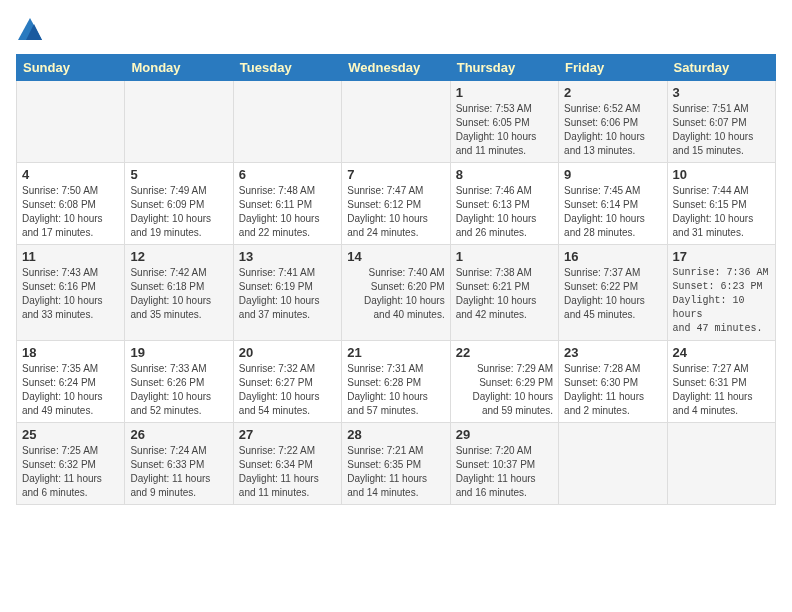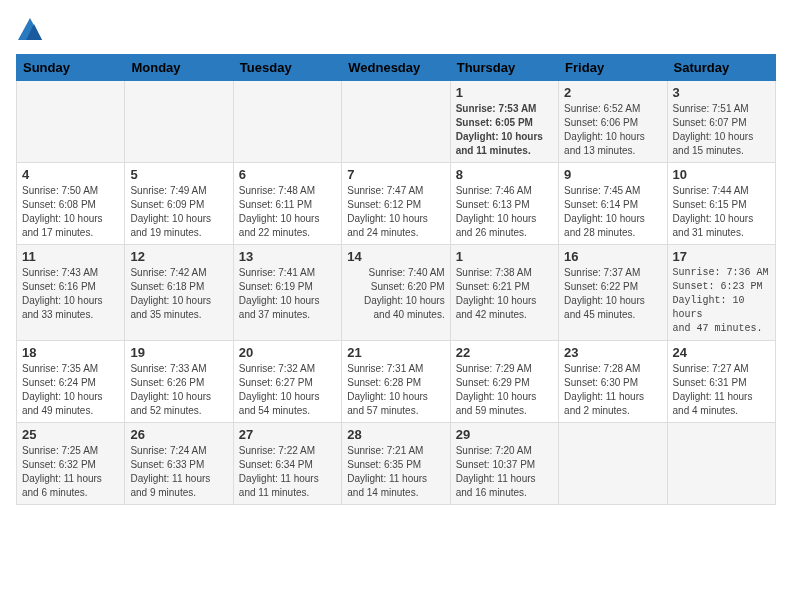--- a/index.html
+++ b/index.html
@@ -56,21 +56,21 @@
       font-size: 16px;
       color: #555;
     }
     table {
       width: 100%;
       border-collapse: collapse;
       table-layout: fixed;
     }
     thead tr th {
       background-color: #2a7abf;
-      color: #000000;
+      color: #fef9c3;
       text-align: left;
       padding: 5px 6px;
       font-size: 13px;
       font-weight: bold;
       border: 1px solid #2a7abf;
     }
     tbody tr td {
       border: 1px solid #ddd;
       vertical-align: top;
       padding: 4px 5px;
@@ -131,21 +131,21 @@
         </tr>
     </thead>
     <tbody id="calendar-body">
     <tr>
           <td></td>
           <td></td>
           <td></td>
           <td></td>
           <td>
             <span class="day-num">1</span>
-            <div class="day-info" style="white-space: pre-line; font-weight: bold;">Sunrise: 7:53 AM
+            <div class="day-info" style="white-space: pre-line;">Sunrise: 7:53 AM
 Sunset: 6:05 PM
 Daylight: 10 hours
 and 11 minutes.</div>
           </td>
           <td>
             <span class="day-num">2</span>
             <div class="day-info" style="white-space: pre-line;">Sunrise: 6:52 AM
 Sunset: 6:06 PM
 Daylight: 10 hours
 and 13 minutes.</div>
@@ -284,21 +284,21 @@
           </td>
           <td>
             <span class="day-num">21</span>
             <div class="day-info" style="white-space: pre-line;">Sunrise: 7:31 AM
 Sunset: 6:28 PM
 Daylight: 10 hours
 and 57 minutes.</div>
           </td>
           <td>
             <span class="day-num">22</span>
-            <div class="day-info" style="white-space: pre-line;">Sunrise: 7:29 AM
+            <div class="day-info" style="white-space: pre-line; text-align: right;">Sunrise: 7:29 AM
 Sunset: 6:29 PM
 Daylight: 10 hours
 and 59 minutes.</div>
           </td>
           <td>
             <span class="day-num">23</span>
             <div class="day-info" style="white-space: pre-line;">Sunrise: 7:28 AM
 Sunset: 6:30 PM
 Daylight: 11 hours
 and 2 minutes.</div>

